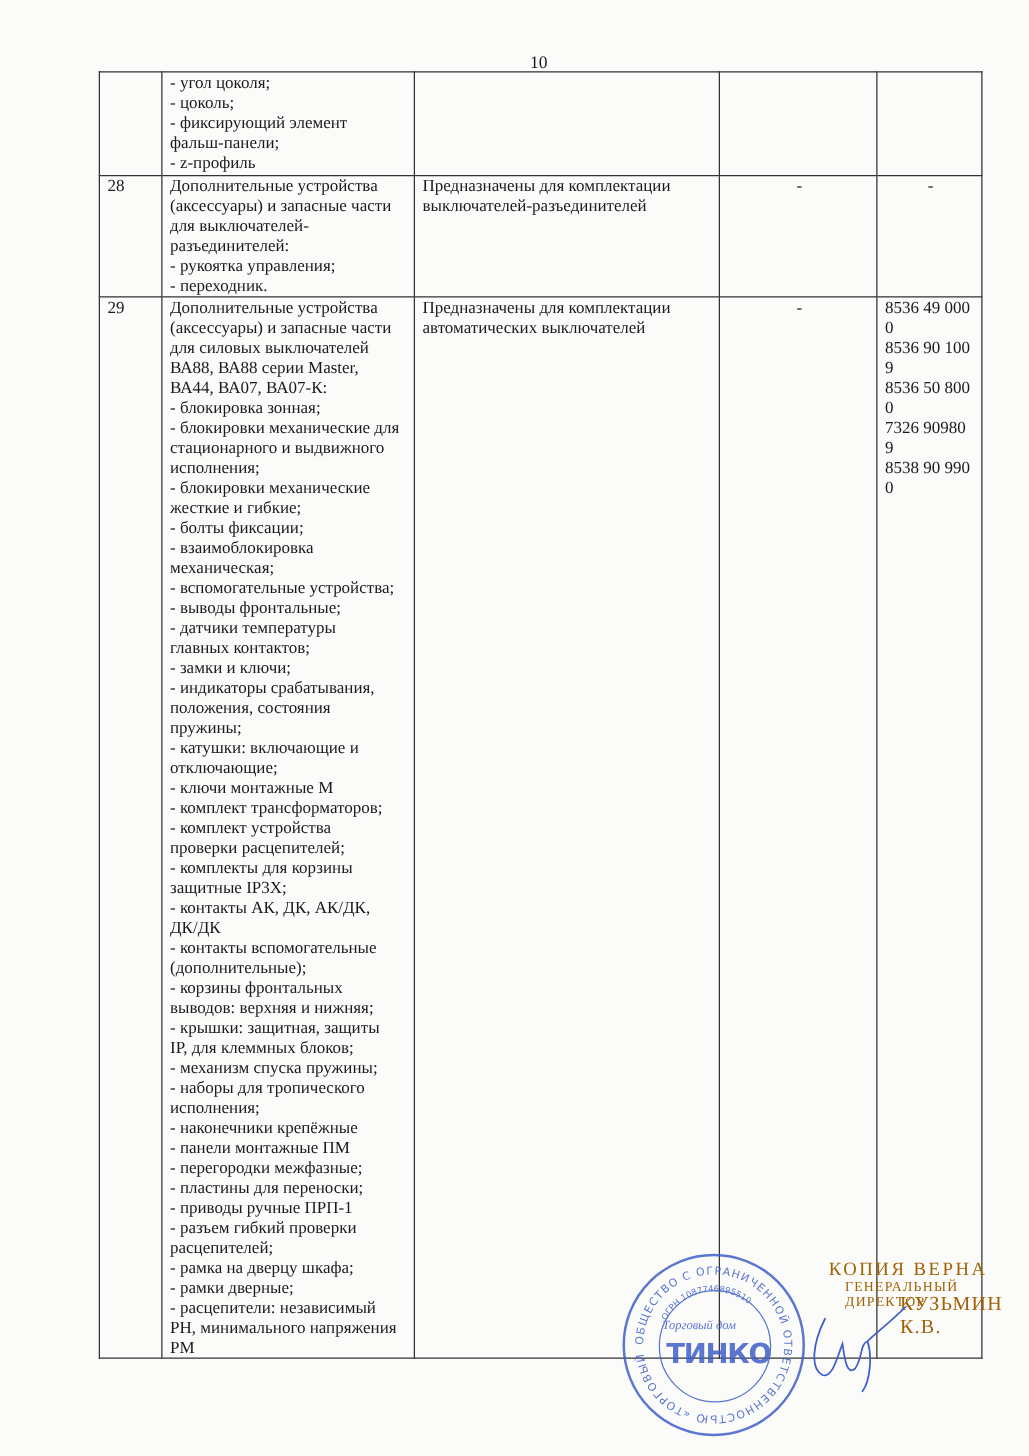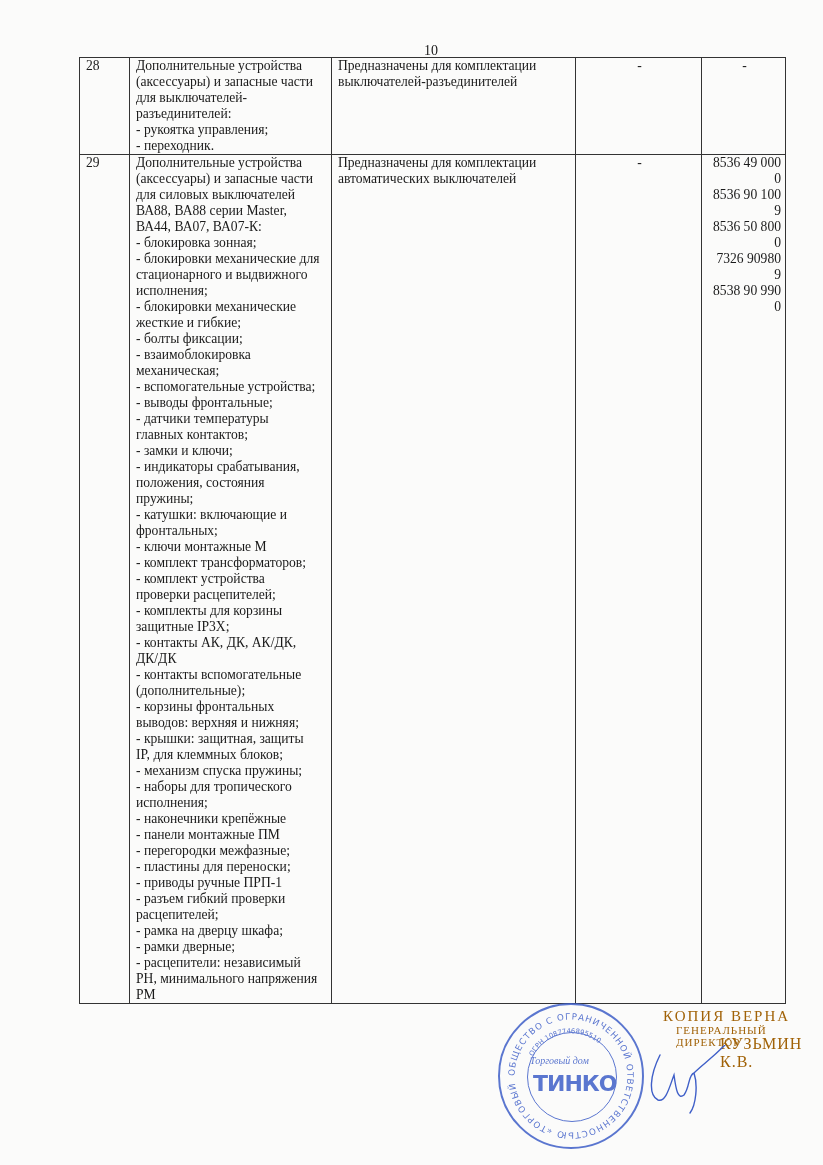--- a/index.html
+++ b/index.html
@@ -22,21 +22,21 @@
   col.c2 { width: 202px; }
   col.c3 { width: 244px; }
   col.c4 { width: 126px; }
   col.c5 { width: 84px; }
   td.num { padding-left: 6px; }
   td.center { text-align: center; padding: 0 2px; }
   .line { display: block; white-space: nowrap; }
   tr.r27 td { height: 82px; }
   tr.r28 td { height: 95px; }
   tr.r29 td { height: 838px; }
-  .codes { text-align: right; padding: 0 2px; }
+  .codes { text-align: left; padding: 0 2px; }
 
   
   .stamp {
     position: absolute; left: 498px; top: 1003px; width: 146px; height: 146px;
     border-radius: 50%; border: 2.5px solid #3f5fc8; box-sizing: border-box;
     color: #3f5fc8; opacity: 0.85;
   }
   .stamp .inner {
     position: absolute; left: 27px; top: 27px; width: 88px; height: 88px;
     border-radius: 50%; border: 1.5px solid #3f5fc8;
@@ -66,20 +66,33 @@
 
 <table class="doc">
   <colgroup>
       <col class="c1">
       <col class="c2">
       <col class="c3">
       <col class="c4">
       <col class="c5">
     </colgroup>
   <tbody>
+      <tr class="r27">
+    <td class="num"></td>
+    <td>
+      <span class="line">- угол цоколя;</span>
+      <span class="line">- цоколь;</span>
+      <span class="line">- фиксирующий элемент</span>
+      <span class="line">фальш-панели;</span>
+      <span class="line">- z-профиль</span>
+    </td>
+    <td></td>
+    <td class="center"></td>
+    <td class="center"></td>
+  </tr>
 
   <tr class="r28">
     <td class="num">28</td>
     <td>
       <span class="line">Дополнительные устройства</span>
       <span class="line">(аксессуары) и запасные части</span>
       <span class="line">для выключателей-</span>
       <span class="line">разъединителей:</span>
       <span class="line">- рукоятка управления;</span>
       <span class="line">- переходник.</span>
@@ -111,21 +124,21 @@
       <span class="line">механическая;</span>
       <span class="line">- вспомогательные устройства;</span>
       <span class="line">- выводы фронтальные;</span>
       <span class="line">- датчики температуры</span>
       <span class="line">главных контактов;</span>
       <span class="line">- замки и ключи;</span>
       <span class="line">- индикаторы срабатывания,</span>
       <span class="line">положения, состояния</span>
       <span class="line">пружины;</span>
       <span class="line">- катушки: включающие и</span>
-      <span class="line">фронтальных;</span>
+      <span class="line">отключающие;</span>
       <span class="line">- ключи монтажные М</span>
       <span class="line">- комплект трансформаторов;</span>
       <span class="line">- комплект устройства</span>
       <span class="line">проверки расцепителей;</span>
       <span class="line">- комплекты для корзины</span>
       <span class="line">защитные IP3X;</span>
       <span class="line">- контакты АК, ДК, АК/ДК,</span>
       <span class="line">ДК/ДК</span>
       <span class="line">- контакты вспомогательные</span>
       <span class="line">(дополнительные);</span>

